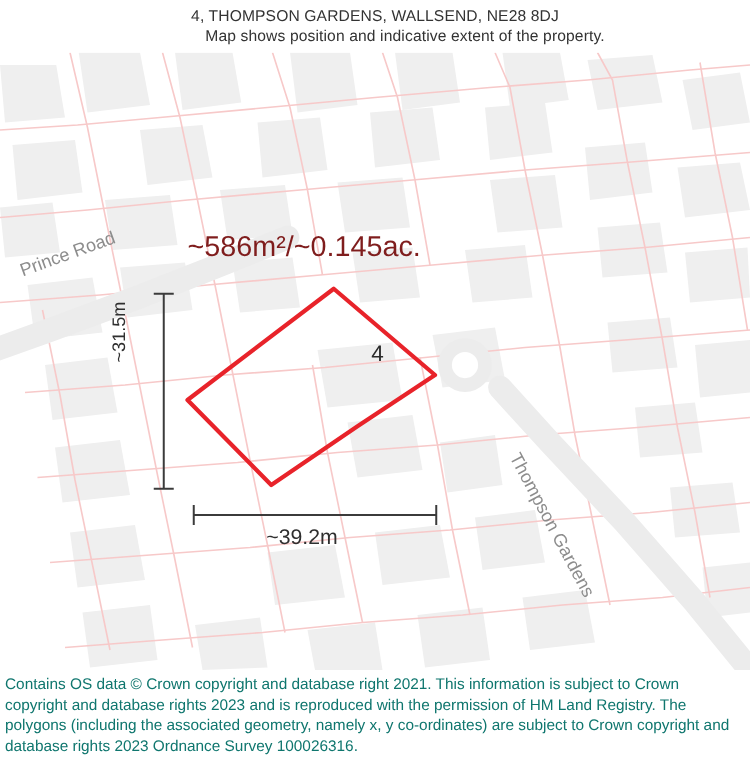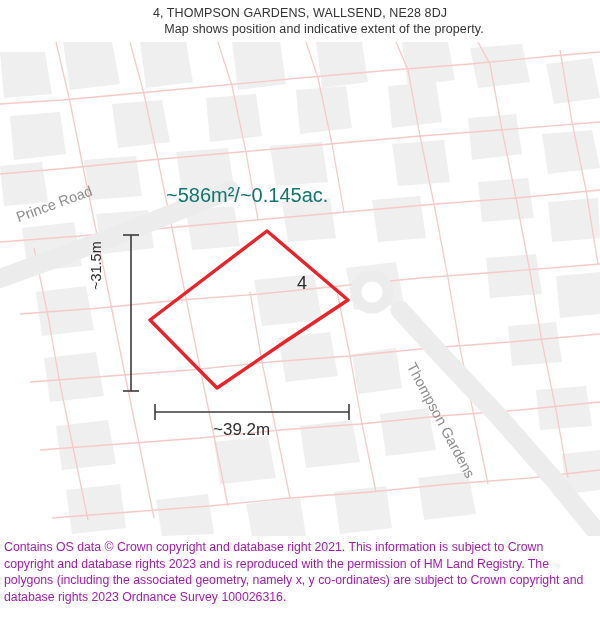--- a/index.html
+++ b/index.html
@@ -59,23 +59,22 @@
   
   .map-label {
     position: absolute;
     font-family: "Liberation Sans", sans-serif;
     color: #333333;
     white-space: nowrap;
   }
   .area-label {
     left: 150px;
     top: 142px;
-    font-size: 20px;
-    color: #0f766e;
-    margin-left: 16px;
+    font-size: 23px;
+    color: #7f1d1d;
   }
   .plot-number {
     left: 297px;
     top: 231px;
     font-size: 18px;
     color: #2b2b2b;
   }
   .dim-bottom {
     left: 213px;
     top: 378px;
@@ -114,21 +113,21 @@
     width: 600px;
     height: 89px;
     background: #ffffff;
     padding: 3px 4px 0 4px;
     box-sizing: border-box;
   }
   .footer p {
     margin: 0;
     font-size: 12.3px;
     line-height: 16.6px;
-    color: #a21caf;
+    color: #0f766e;
   }
 </style>
 </head>
 <body>
 
 <div id="page">
 
   <div class="header">
     <div class="title">4, THOMPSON GARDENS, WALLSEND, NE28 8DJ</div>
     <div class="subtitle">Map shows position and indicative extent of the property.</div>

